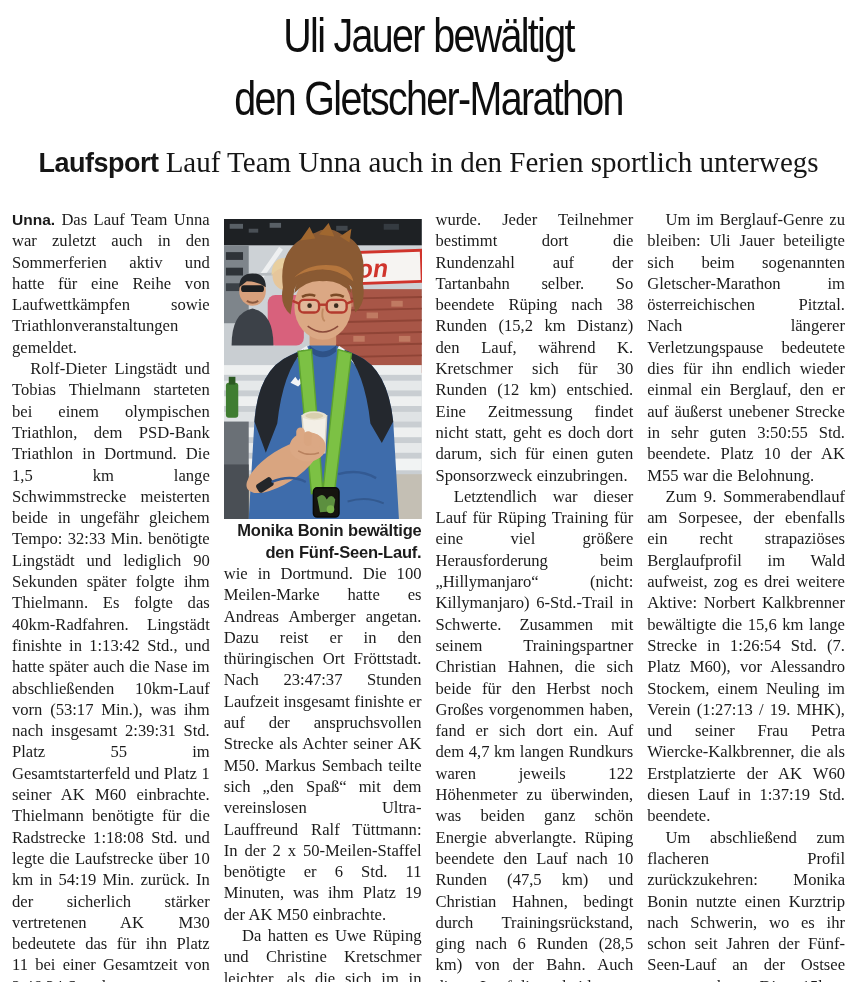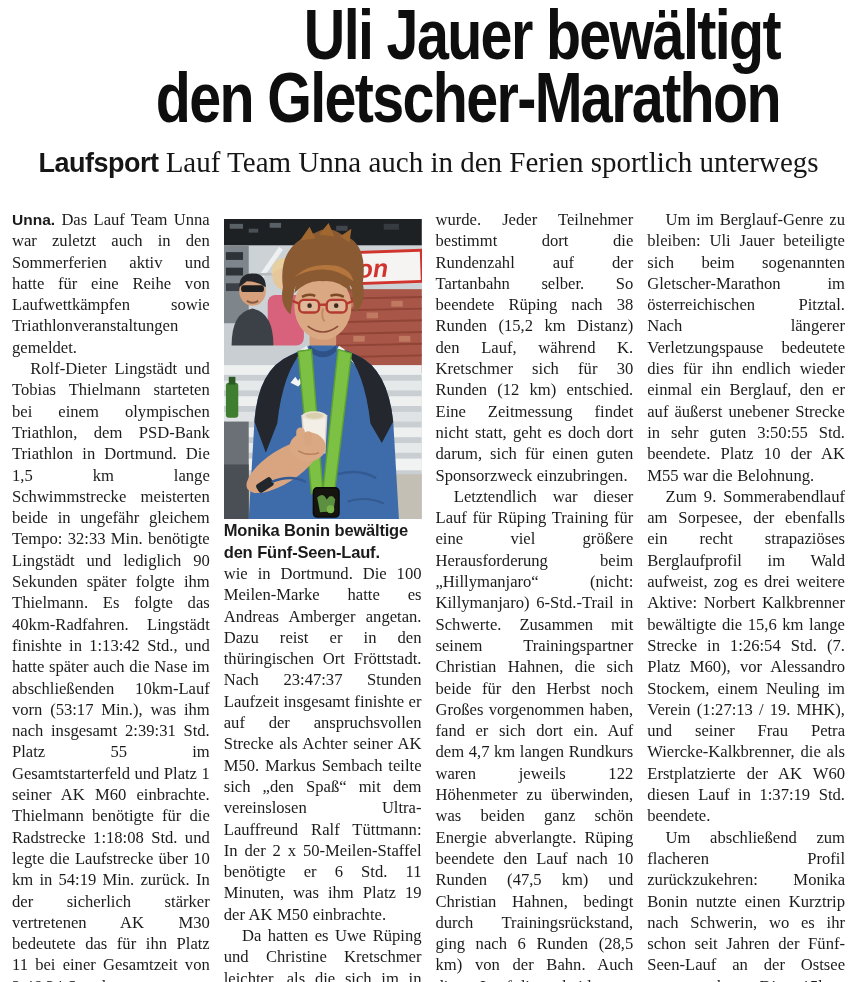--- a/index.html
+++ b/index.html
@@ -8,26 +8,26 @@
     width:857px;height:982px;
     margin:0 auto;
     background:#ffffff;
     color:#1b1b1b;
     overflow:hidden;
     font-family:"Liberation Serif", serif;
   }
   
   .headline{
     margin:4px 0 0 0;
-    text-align:right;
-    font-family:"Liberation Sans", sans-serif;
-    font-weight:700;
+    text-align:center;
+    font-family:"Liberation Sans", sans-serif;
+    font-weight:400;
     color:#0e0e0e;
     line-height:63px;
-    font-size:70px;
+    font-size:48px;
     letter-spacing:-2px;
   }
   .headline .hl-line{
     display:block;
     transform:scaleX(0.82);
     transform-origin:50% 50%;
     white-space:nowrap;
   }
   
   .kicker-row{
@@ -81,21 +81,21 @@
   .photo-frame{
     width:100%;
     height:300px;
     display:block;
   }
   .caption{
     font-family:"Liberation Sans", sans-serif;
     font-weight:700;
     font-size:16.5px;
     line-height:22px;
-    text-align:left;
+    text-align:right;
     margin-top:9px;
     letter-spacing:-0.2px;
     text-indent:0 !important;
   }
   .after-photo{margin-top:20px;}
 </style>
 </head>
 <body>
 
 <div class="page">

